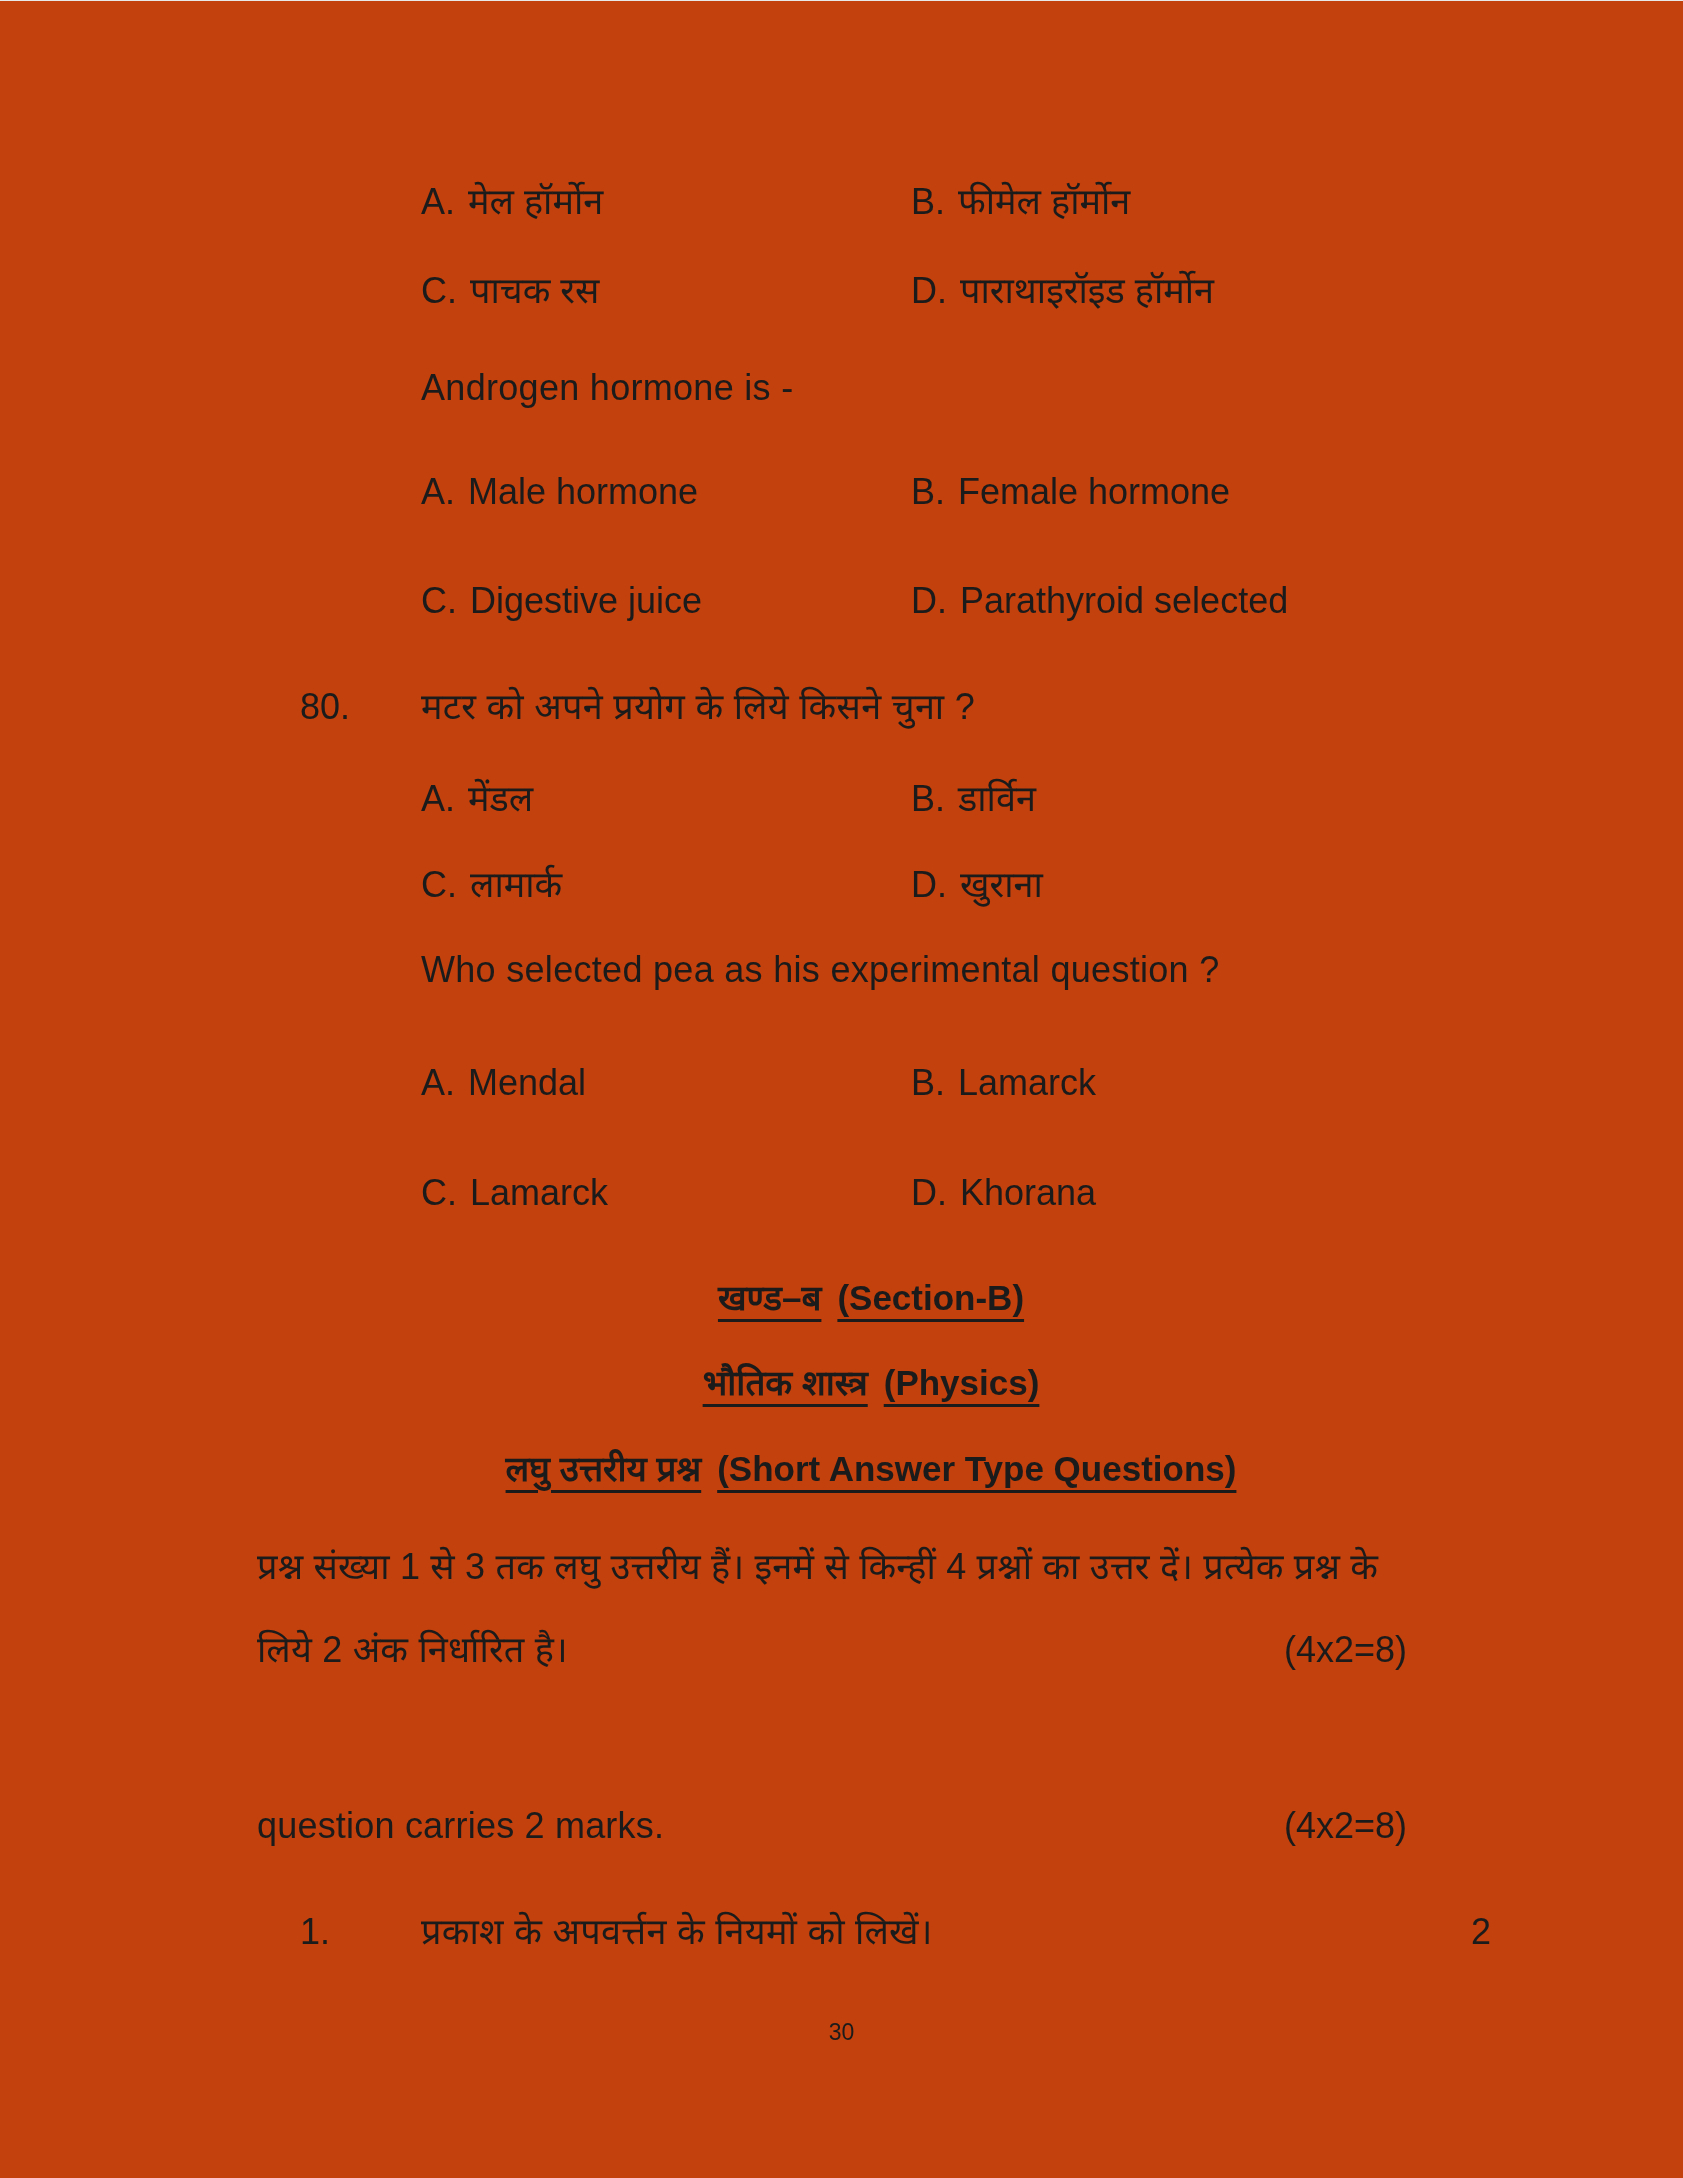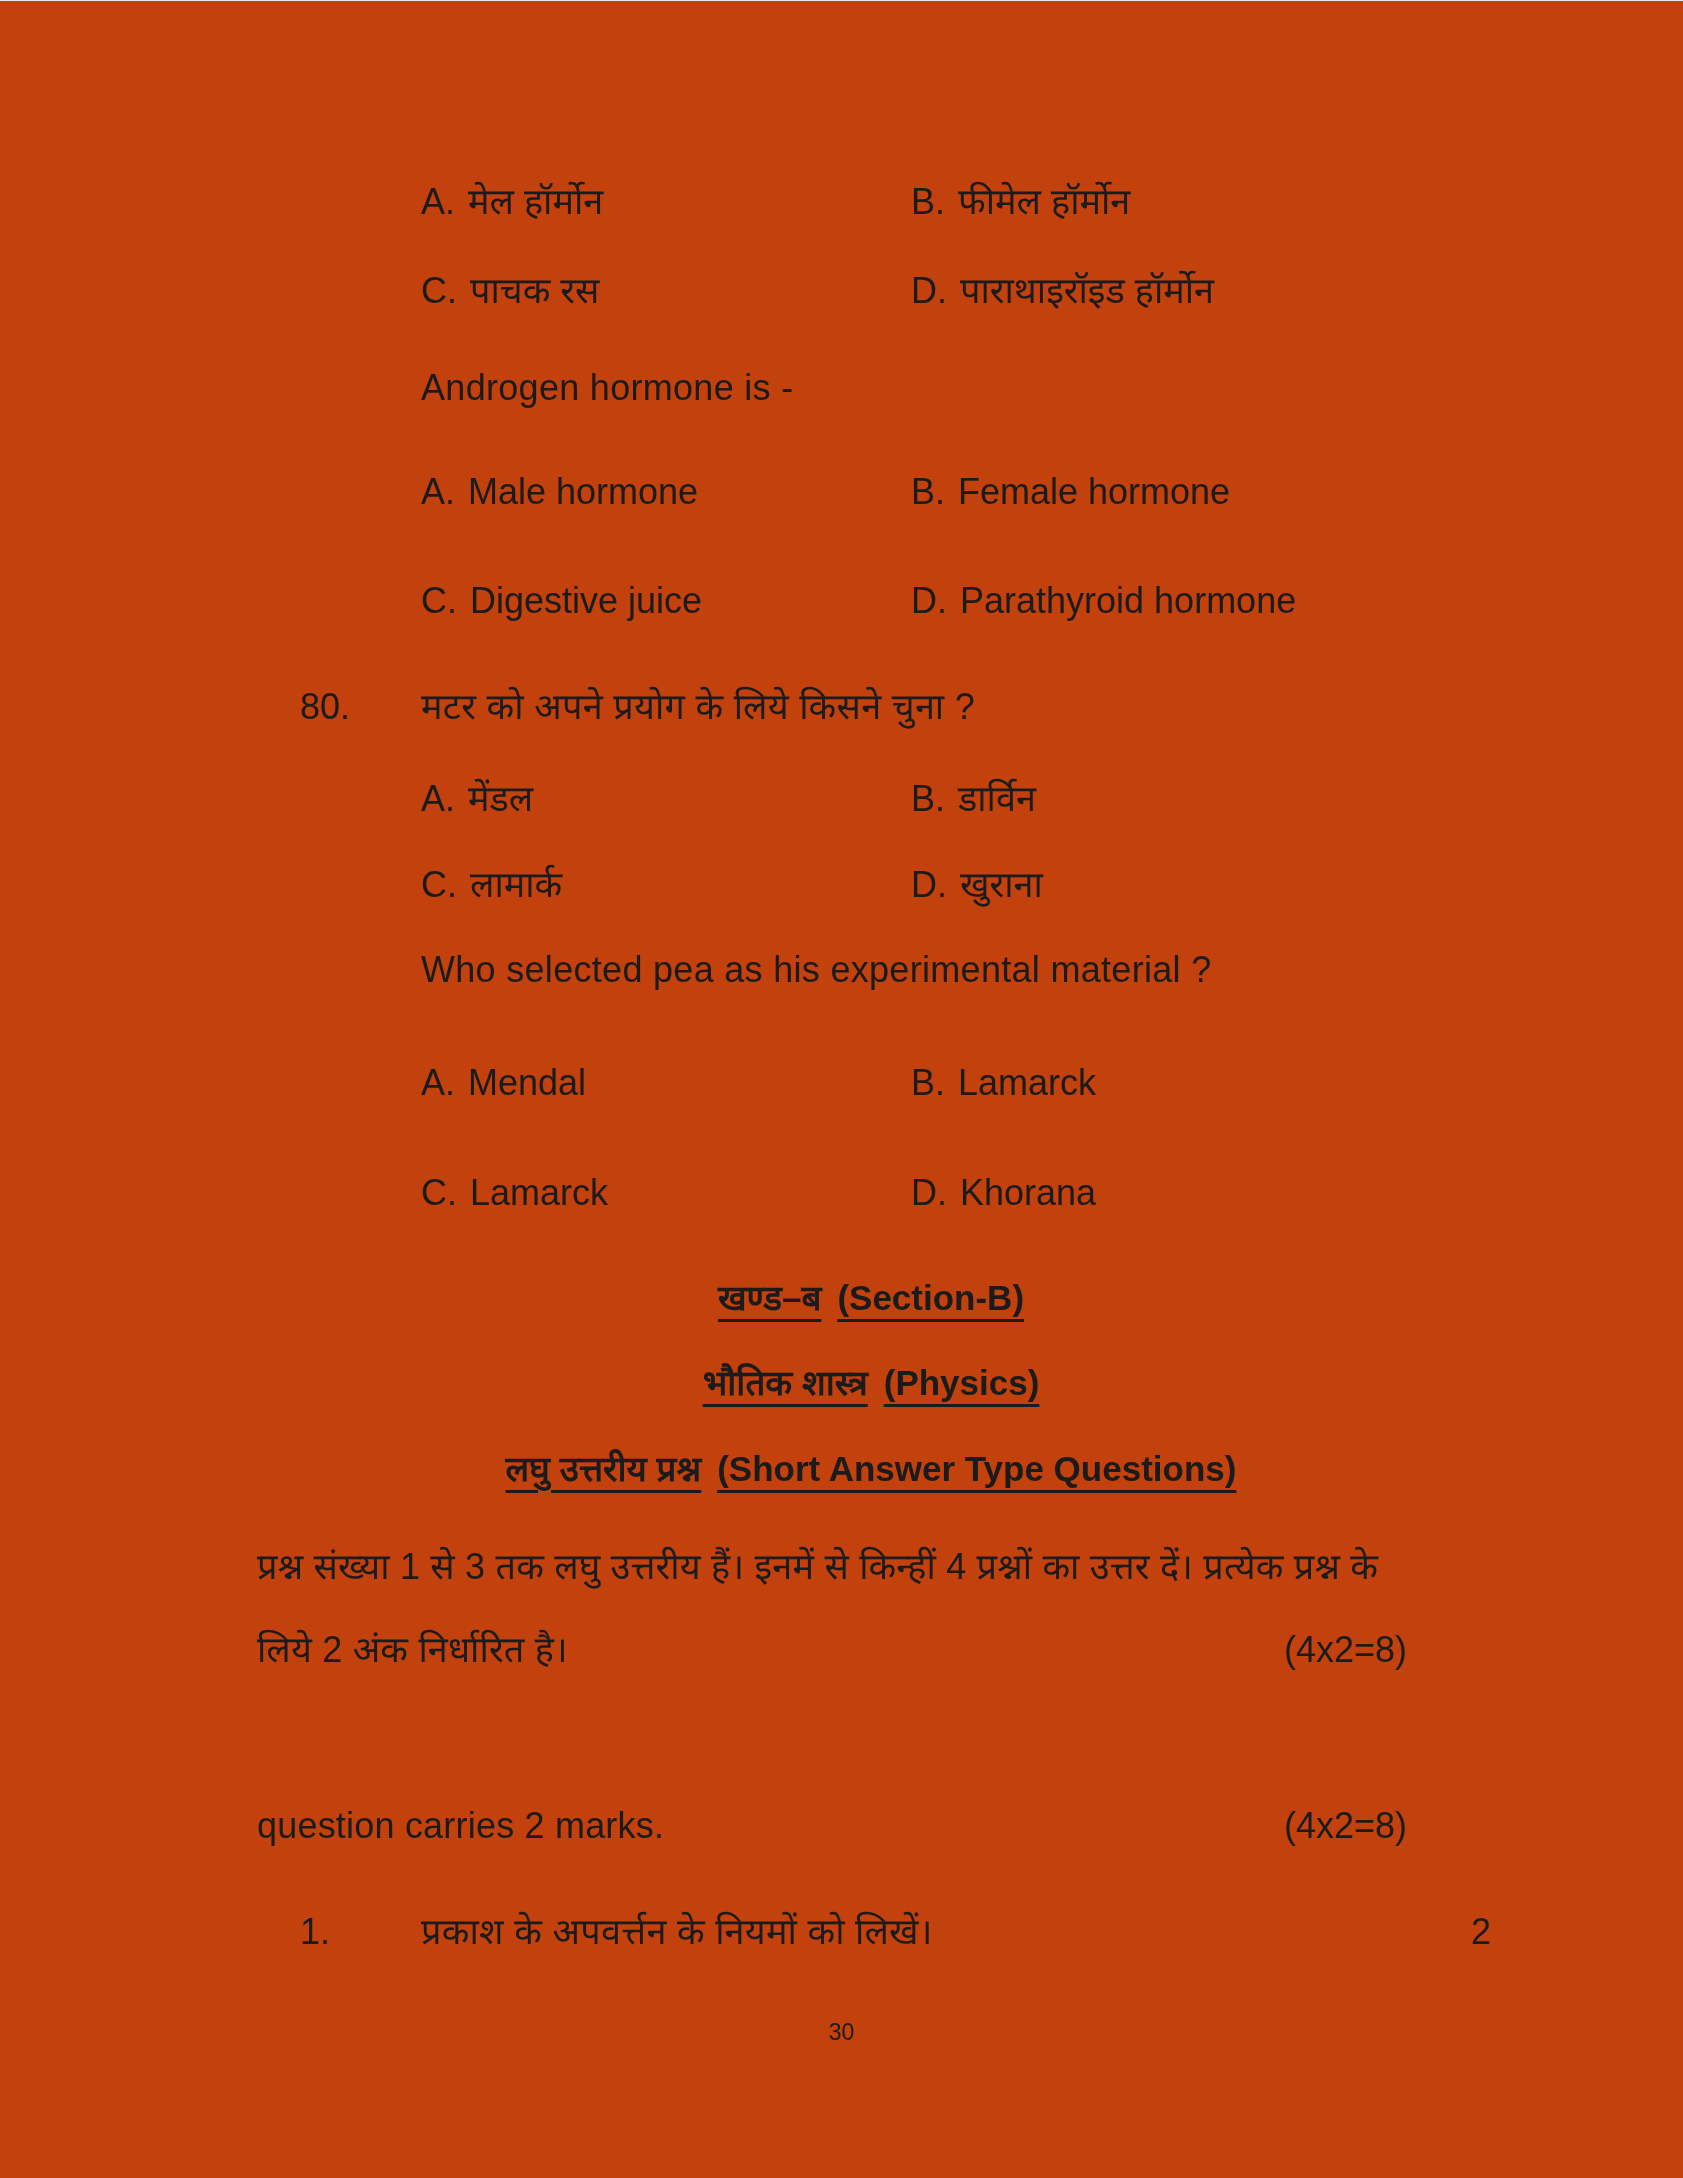--- a/index.html
+++ b/index.html
@@ -36,31 +36,31 @@
 
   <span class="t opt" style="left:421px;top:179px"><span>A.</span><span class="opt-text">मेल हॉर्मोन</span></span>
   <span class="t opt" style="left:911px;top:179px"><span>B.</span><span class="opt-text">फीमेल हॉर्मोन</span></span>
   <span class="t opt" style="left:421px;top:268px"><span>C.</span><span class="opt-text">पाचक रस</span></span>
   <span class="t opt" style="left:911px;top:268px"><span>D.</span><span class="opt-text">पाराथाइरॉइड हॉर्मोन</span></span>
 
   <span class="t qtext" style="left:421px;top:365px">Androgen hormone is -</span>
   <span class="t opt" style="left:421px;top:469px"><span>A.</span><span class="opt-text">Male hormone</span></span>
   <span class="t opt" style="left:911px;top:469px"><span>B.</span><span class="opt-text">Female hormone</span></span>
   <span class="t opt" style="left:421px;top:578px"><span>C.</span><span class="opt-text">Digestive juice</span></span>
-  <span class="t opt" style="left:911px;top:578px"><span>D.</span><span class="opt-text">Parathyroid hormone</span></span>
+  <span class="t opt" style="left:911px;top:578px"><span>D.</span><span class="opt-text">Parathyroid selected</span></span>
 
   <span class="t" style="left:300px;top:684px">80.</span>
   <span class="t qtext" style="left:421px;top:684px">मटर को अपने प्रयोग के लिये किसने चुना ?</span>
 
   <span class="t opt" style="left:421px;top:776px"><span>A.</span><span class="opt-text">मेंडल</span></span>
   <span class="t opt" style="left:911px;top:776px"><span>B.</span><span class="opt-text">डार्विन</span></span>
   <span class="t opt" style="left:421px;top:862px"><span>C.</span><span class="opt-text">लामार्क</span></span>
   <span class="t opt" style="left:911px;top:862px"><span>D.</span><span class="opt-text">खुराना</span></span>
 
-  <span class="t qtext" style="left:421px;top:947px">Who selected pea as his experimental material ?</span>
+  <span class="t qtext" style="left:421px;top:947px">Who selected pea as his experimental question ?</span>
   <span class="t opt" style="left:421px;top:1060px"><span>A.</span><span class="opt-text">Mendal</span></span>
   <span class="t opt" style="left:911px;top:1060px"><span>B.</span><span class="opt-text">Lamarck</span></span>
   <span class="t opt" style="left:421px;top:1170px"><span>C.</span><span class="opt-text">Lamarck</span></span>
   <span class="t opt" style="left:911px;top:1170px"><span>D.</span><span class="opt-text">Khorana</span></span>
 
   <div class="t heading" style="top:1276px"><span class="u">खण्ड–ब</span><span class="u gap2">(Section-B)</span></div>
   <div class="t heading" style="top:1361px"><span class="u">भौतिक शास्त्र</span><span class="u gap2">(Physics)</span></div>
   <div class="t heading" style="top:1447px"><span class="u">लघु उत्तरीय प्रश्न</span><span class="u gap2">(Short Answer Type Questions)</span></div>
 
   <span class="t para" style="left:257px;top:1544px">प्रश्न संख्या 1 से 3 तक लघु उत्तरीय हैं। इनमें से किन्हीं 4 प्रश्नों का उत्तर दें। प्रत्येक प्रश्न के</span>

